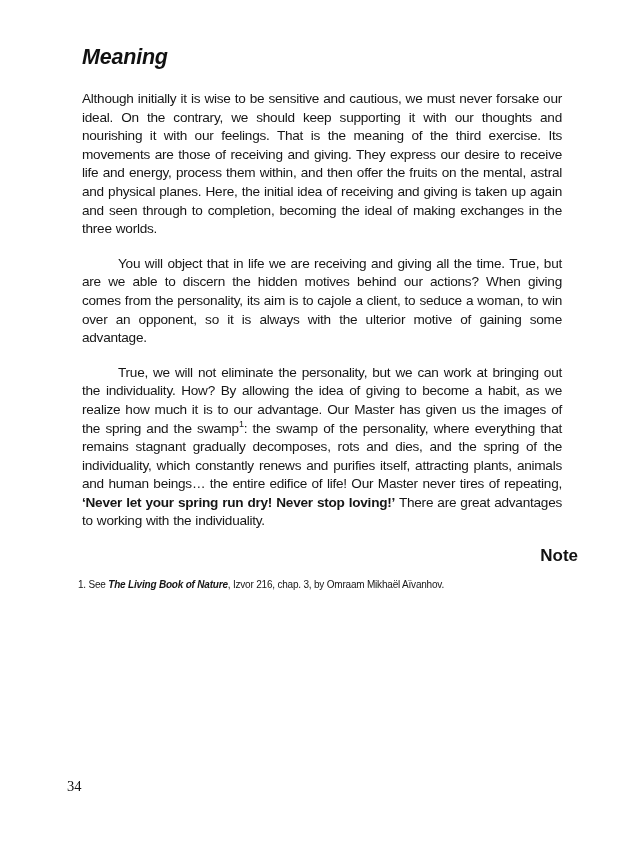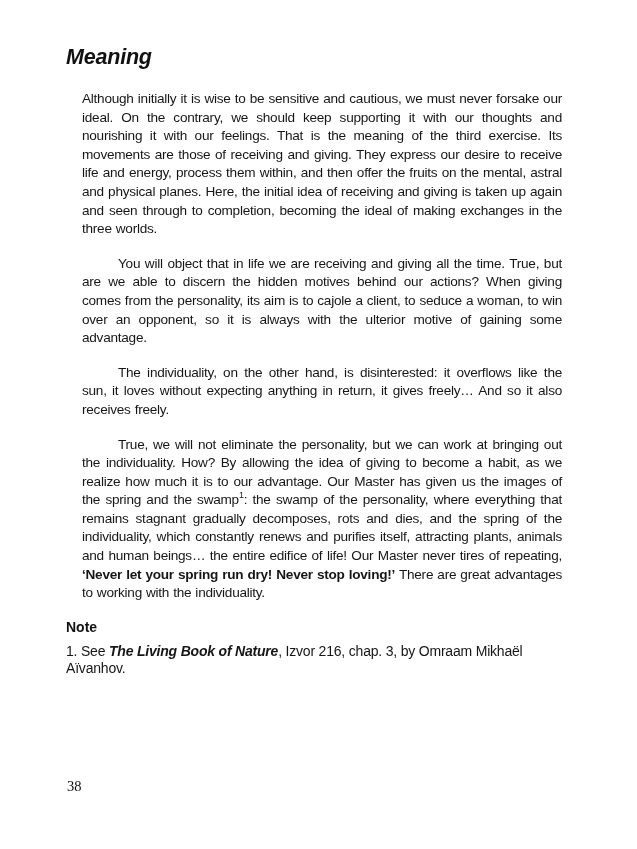--- a/index.html
+++ b/index.html
@@ -17,21 +17,21 @@
     font-family: "Liberation Sans", sans-serif;
     overflow: hidden;
   }
   .content {
     position: absolute;
     left: 66px;
     top: 44px;
     width: 512px;
   }
   .title {
-    margin: 0 0 20px 0;
+    margin: 0 0 20px 16px;
     font-size: 21.5px;
     line-height: 26px;
     font-weight: bold;
     font-style: italic;
     letter-spacing: -0.2px;
     color: #111111;
   }
   .body-text p.para {
     margin: 16px;
     text-align: justify;
@@ -49,28 +49,29 @@
     vertical-align: super;
   }
   strong.quote {
     font-weight: bold;
   }
   .note {
     margin-top: 14px;
   }
   .note-heading {
     margin: 0 0 7px 0;
-    font-size: 14px;
+    font-size: 17px;
     line-height: 17px;
     font-weight: bold;
     color: #111111;
+    text-align: right;
   }
   .note-text {
-    margin: 0;
-    font-size: 14px;
+    margin: 12px;
+    font-size: 10px;
     line-height: 17px;
     letter-spacing: -0.2px;
   }
   .note-text .book-title {
     font-style: italic;
     font-weight: bold;
   }
   .page-number {
     position: absolute;
     left: 67px;
@@ -85,26 +86,25 @@
 
 <div class="page">
   <main class="content">
     <h1 class="title">Meaning</h1>
 
     <div class="body-text">
       <p class="para">Although initially it is wise to be sensitive and cautious, we must never forsake our ideal. On the contrary, we should keep supporting it with our thoughts and nourishing it with our feelings. That is the meaning of the third exercise. Its movements are those of receiving and giving. They express our desire to receive life and energy, process them within, and then offer the fruits on the mental, astral and physical planes. Here, the initial idea of receiving and giving is taken up again and seen through to completion, becoming the ideal of making exchanges in the three worlds.</p>
 
       <p class="para indent">You will object that in life we are receiving and giving all the time. True, but are we able to discern the hidden motives behind our actions? When giving comes from the personality, its aim is to cajole a client, to seduce a woman, to win over an opponent, so it is always with the ulterior motive of gaining some advantage.</p>
 
-      <p class="para indent">The individuality, on the other hand, is disinterested: it overflows like the sun, it loves without expecting anything in return, it gives freely… And so it also receives freely.</p>
 
       <p class="para indent"><span>True, we will not eliminate the personality, but we can work at bringing out the individuality. How? By allowing the idea of giving to become a habit, as we realize how much it is to our advantage. Our Master has given us the images of the spring and the swamp</span><sup class="fn">1</sup><span>: the swamp of the personality, where everything that remains stagnant gradually decomposes, rots and dies, and the spring of the individuality, which constantly renews and purifies itself, attracting plants, animals and human beings… the entire edifice of life! Our Master never tires of repeating, </span><strong class="quote">‘Never let your spring run dry! Never stop loving!’</strong><span> There are great advantages to working with the individuality.</span></p>
 
     </div>
 
     <section class="note">
       <h2 class="note-heading">Note</h2>
       <p class="note-text"><span>1. See </span><em class="book-title">The Living Book of Nature</em><span>, Izvor 216, chap. 3, by Omraam Mikhaël Aïvanhov.</span></p>
     </section>
   </main>
 
-  <div class="page-number">38</div>
+  <div class="page-number">34</div>
 </div>
 
 </body></html>

